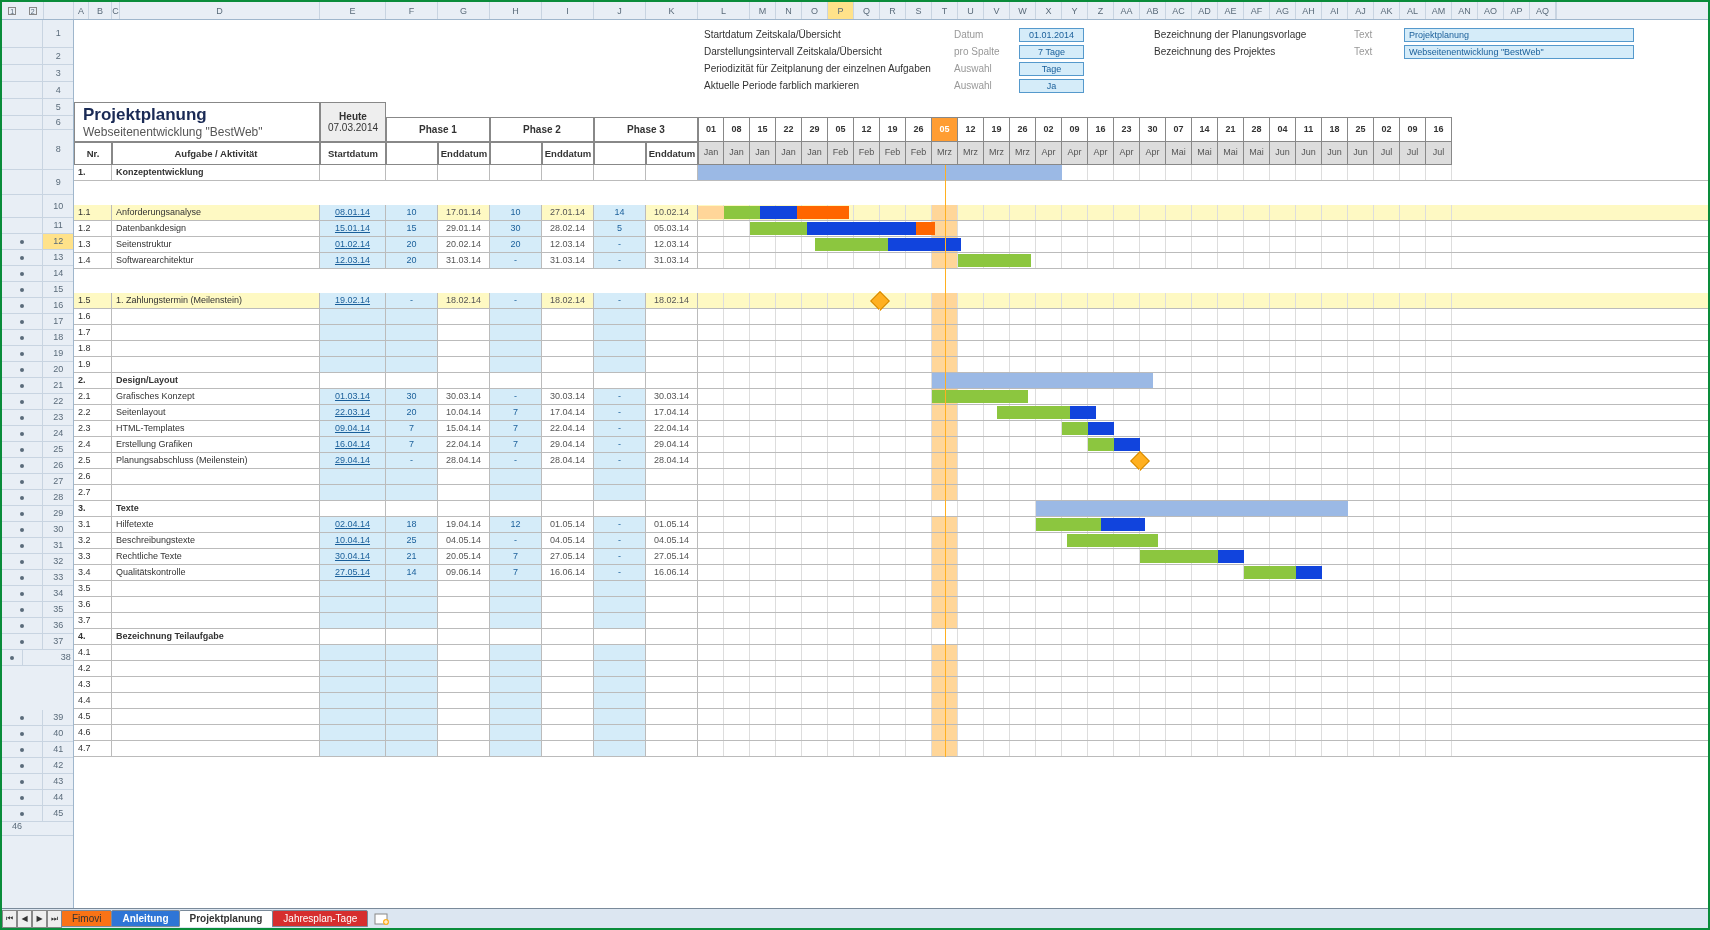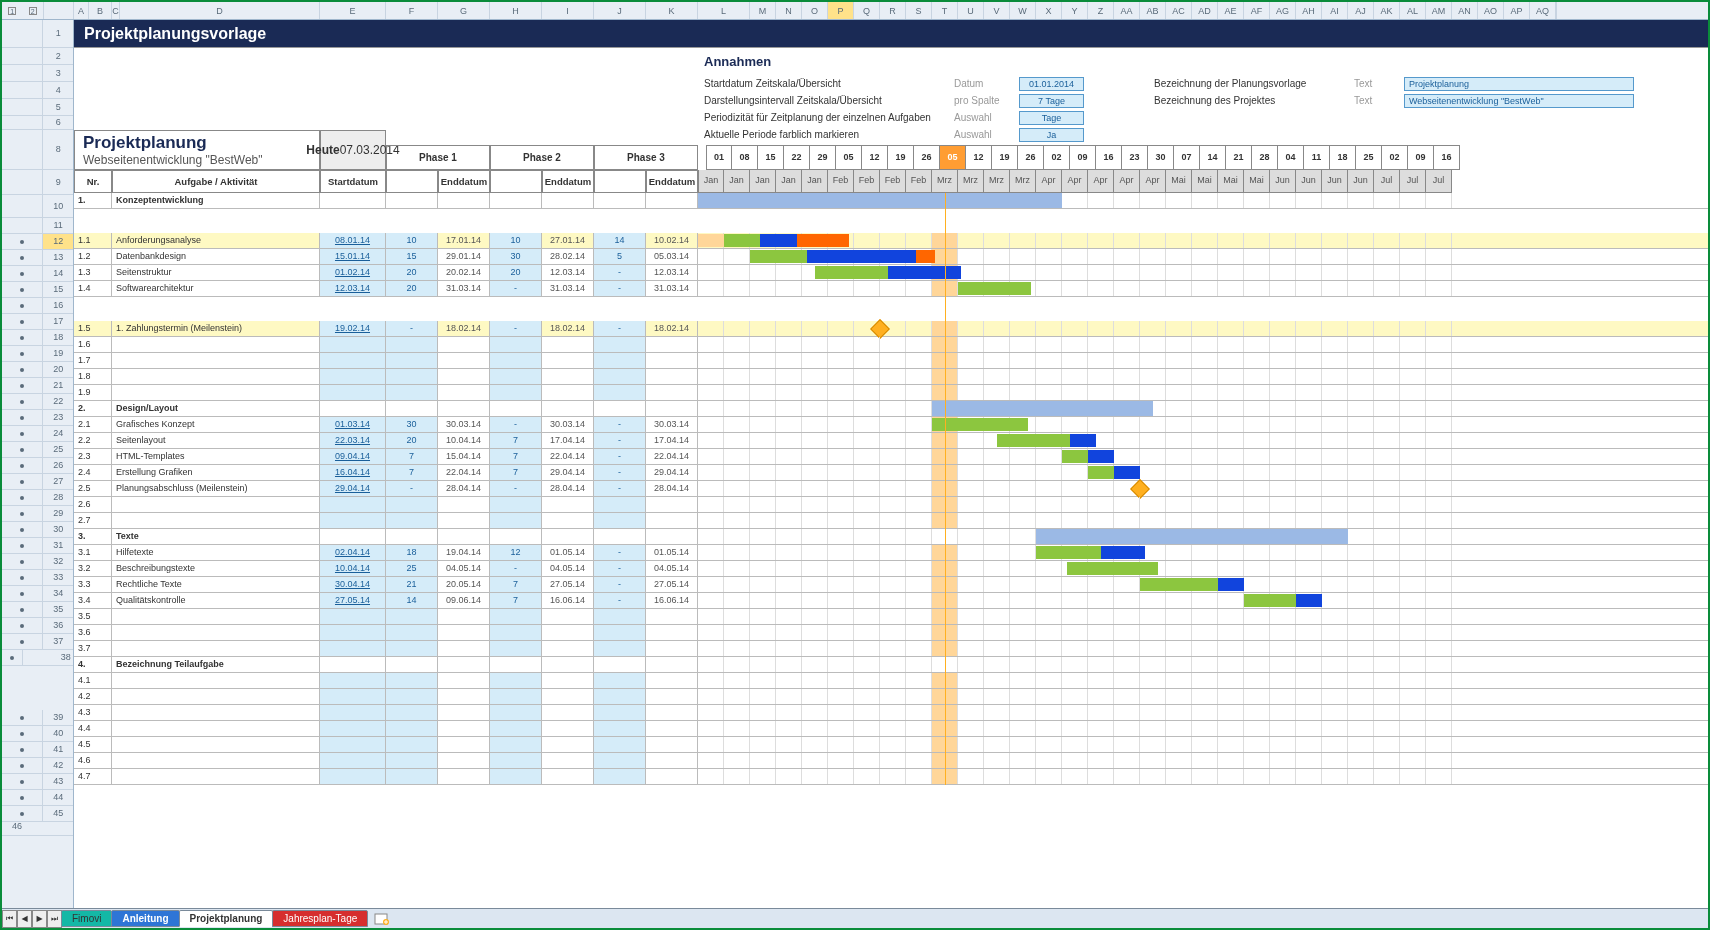--- a/index.html
+++ b/index.html
@@ -45,21 +45,21 @@
 .assump-row .val2 { width:230px; border:1px solid #5599cc; background:#d5ecf9; padding:1px 4px; font-size:9px; color:#1a5f9a; text-align:left; }
 
 
 .planarea { position:relative; }
 
 .planhead { display:flex; }
 
 .ptitle { background:#fff; border:1px solid #888; padding:6px 8px; height:50px; display:flex; flex-direction:column; justify-content:center; }
 .ptitle .t1 { font-size:17px; font-weight:bold; color:#1a2a55; }
 .ptitle .t2 { font-size:12px; color:#555; }
-.heute-box { width:66px; height:50px; background:#eee; border:1px solid #888; display:flex; flex-direction:row; align-items:center; justify-content:center; font-size:12px; }
+.heute-box { width:66px; height:50px; background:#eee; border:1px solid #888; display:flex; flex-direction:column; align-items:center; justify-content:center; font-size:10px; }
 .heute-box .hl { font-weight:bold; }
 
 .phase-row { display:flex; height:25px; }
 .phase-row .ph { width:104px; border:1px solid #888; text-align:center; line-height:23px; font-weight:bold; font-size:10px; }
 
 .th-row { display:flex; height:23px; }
 .th-row .th { border:1px solid #888; font-weight:bold; font-size:9.5px; text-align:center; line-height:21px; background:#fff; }
 .th-nr { width:38px; }
 .th-auf { width:208px; }
 .th-start { width:66px; background:#eee; }
@@ -97,21 +97,21 @@
 .bar.sec { background:#9bb9e5; height:15px; top:0; }
 .bar.g { background:#8cc63f; }
 .bar.b { background:#1144dd; }
 .bar.o { background:#ff6600; }
 .bar.y { background:#ffd699; }
 .milestone { position:absolute; width:14px; height:14px; background:#ffb020; top:1px; transform:rotate(45deg); border:1px solid #d68b00; }
 
 
 .tabs { position:absolute; bottom:0; left:0; right:0; height:20px; background:#dce6f1; border-top:1px solid #7a8a9a; display:flex; align-items:center; font-size:10px; }
 .tabs .nav { width:15px; height:18px; border:1px solid #888; background:#eee; text-align:center; line-height:16px; font-size:8px; cursor:pointer; }
-.tabs .tab { padding:2px 10px; border:1px solid #7a8a9a; background:#14b8a6; margin-left:-1px; cursor:pointer; border-top-left-radius:2px; border-top-right-radius:2px; }
+.tabs .tab { padding:2px 10px; border:1px solid #7a8a9a; background:#f97316; margin-left:-1px; cursor:pointer; border-top-left-radius:2px; border-top-right-radius:2px; }
 .tabs .tab.blue { background:#2e75d6; color:#fff; font-weight:bold; }
 .tabs .tab.active { background:#fff; font-weight:bold; border-bottom:1px solid #fff; }
 .tabs .tab.red { background:#d62e2e; color:#fff; }
 .tabs .newtab { width:20px; height:14px; margin-left:4px; display:flex; align-items:center; justify-content:center; }
 
 
 .today-line { position:absolute; top:0; bottom:0; width:1px; background:#ffb020; z-index:5; }
 </style>
 </head>
 <body>
@@ -419,26 +419,22 @@
           <div class="rnum">45</div>
         </div>
         <div class="lrow" style="height: 14px; flex-direction: column;">
           <div class="outline"></div>
           <div class="rnum">46</div>
         </div>
       </div>
 
     <div class="content">
 
-      <div class="titlebar" style="height:28px;display:flex;align-items:center;">
-        <span>Projektplanungsvorlage</span>
-      </div>
 
       <div class="assump" style="height:82px;">
-        <h3>Annahmen</h3>
         <div id="assump-rows">
             <div class="assump-row">
               <div class="lbl">Startdatum Zeitskala/Übersicht</div>
       <div class="fld">Datum</div>
       <div class="val">01.01.2014</div>
               <div class="lbl2">Bezeichnung der Planungsvorlage</div>
         <div class="fld" style="width:50px;">Text</div>
         <div class="val2">Projektplanung</div>
             </div>
             <div class="assump-row">
@@ -476,21 +472,21 @@
             <div>07.03.2014</div>
           </div>
           <div style="display:flex;flex-direction:column;">
             <div style="height:15px;"></div>
             <div class="phase-row" id="phase-row">
                 <div class="ph">Phase 1</div>
                 <div class="ph">Phase 2</div>
                 <div class="ph">Phase 3</div>
               </div>
           </div>
-          <div style="margin-left:8px;display:flex;flex-direction:column;flex:1;">
+          <div style="margin-left:0;display:flex;flex-direction:column;flex:1;">
             <div style="height:15px;"></div>
             <div class="tl-top" id="tl-top">
                 <div>01</div>
                 <div>08</div>
                 <div>15</div>
                 <div>22</div>
                 <div>29</div>
                 <div>05</div>
                 <div>12</div>
                 <div>19</div>

